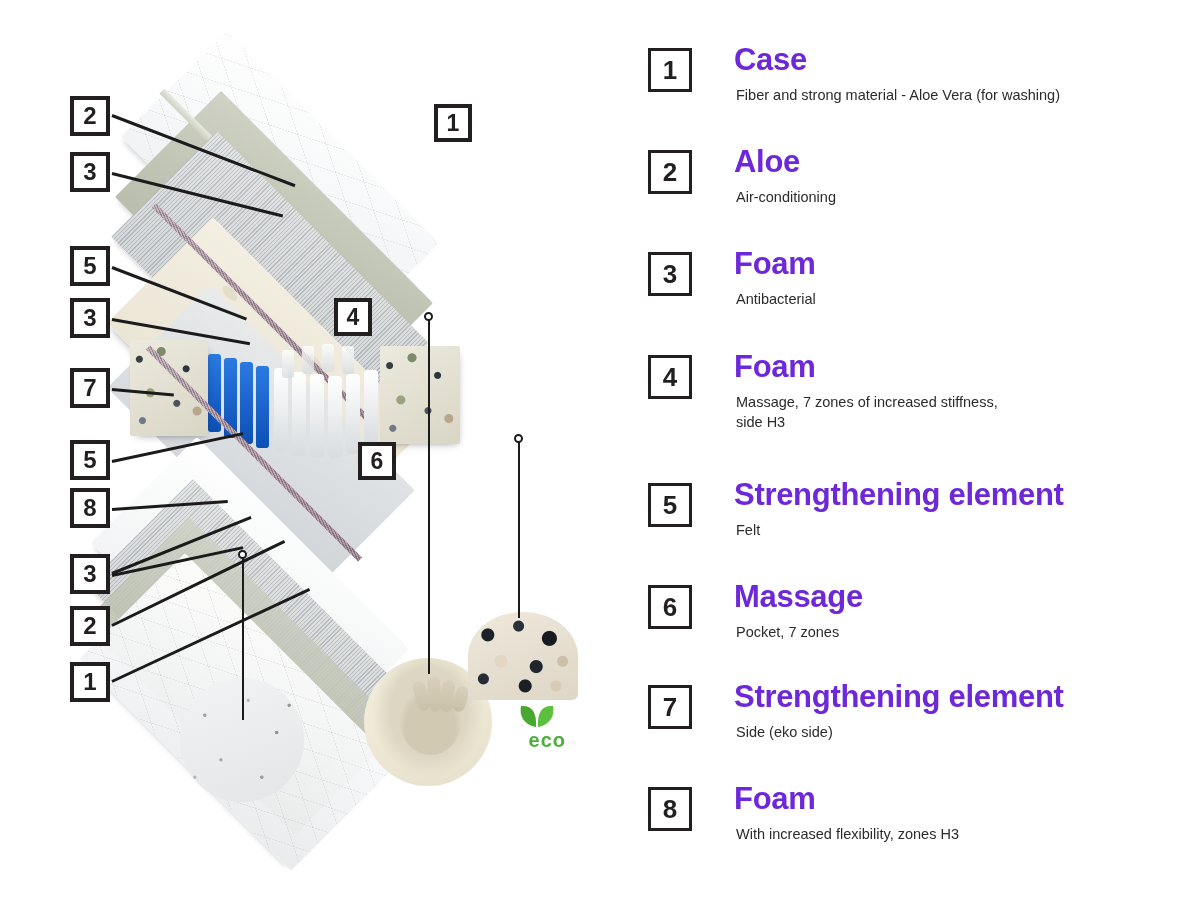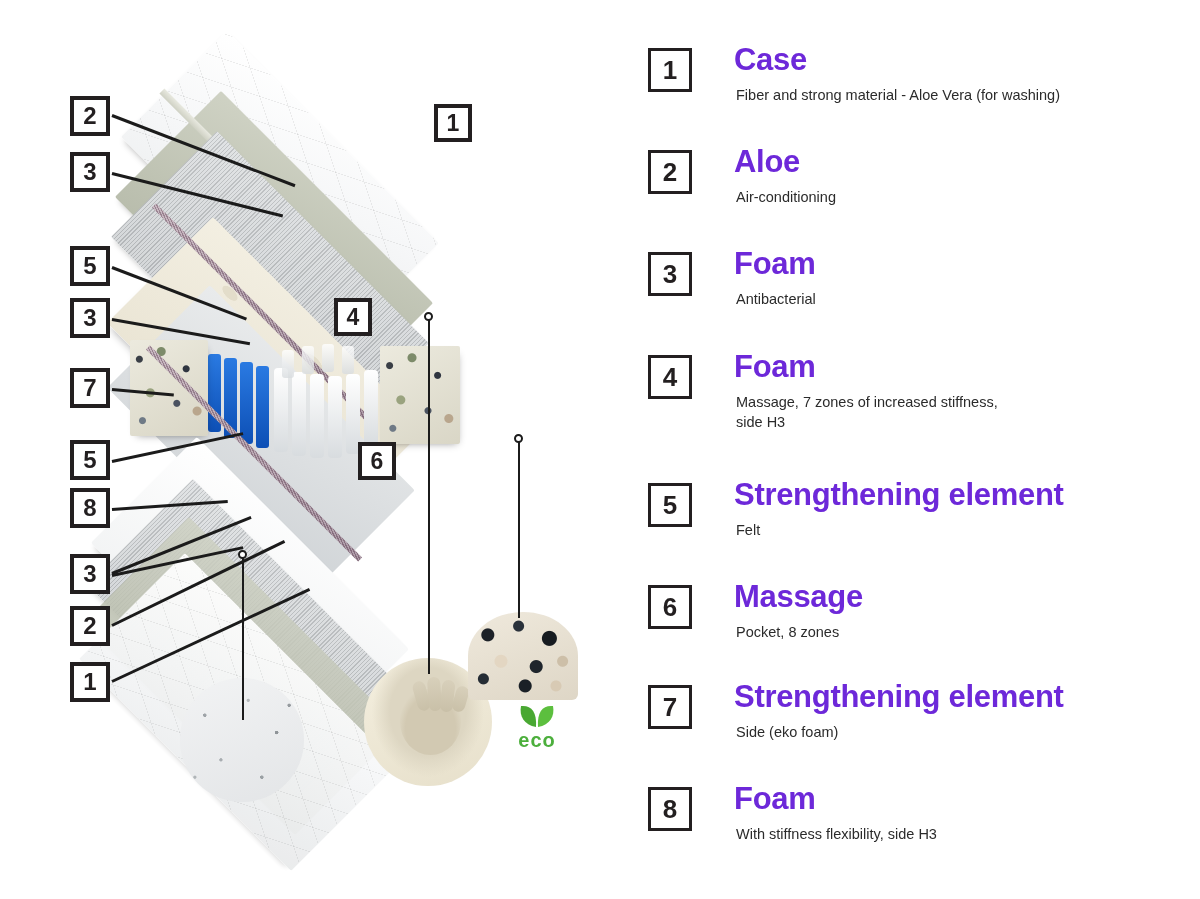--- a/index.html
+++ b/index.html
@@ -283,21 +283,21 @@
 
   <div class="dot" style="left:514px;top:434px;"></div>
   <div class="drop" style="left:518px;top:442px;height:176px;"></div>
   <div class="detail ecocut" style="left:468px;top:612px;width:110px;height:88px;"></div>
 
   <div id="eco-badge" style="left:508px;top:702px;width:58px;">
     <svg width="40" height="26" viewBox="0 0 40 26">
       <path d="M19 25 C 7 23 2 14 4 4 C 14 3 20 9 19 25 Z" fill="#49A832"></path>
       <path d="M21 25 C 33 23 38 14 36 4 C 26 3 20 9 21 25 Z" fill="#5CBF3E"></path>
     </svg>
-    <div class="eco-text" style="color:#4CAF3C;">eco</div>
+    <div class="eco-text" style="color:#4CAF3C;text-align:right;">eco</div>
   </div>
 
   <div id="legend">
 
     <div class="leg-row" style="top:8px;">
       <div class="numbox legend leg-box">1</div>
       <div class="leg-title">Case</div>
       <div class="leg-desc">Fiber and strong material - Aloe Vera (for washing)</div>
     </div>
 
@@ -322,29 +322,29 @@
 
     <div class="leg-row" style="top:443px;">
       <div class="numbox legend leg-box">5</div>
       <div class="leg-title">Strengthening element</div>
       <div class="leg-desc">Felt</div>
     </div>
 
     <div class="leg-row" style="top:545px;">
       <div class="numbox legend leg-box">6</div>
       <div class="leg-title">Massage</div>
-      <div class="leg-desc">Pocket, 8 zones</div>
+      <div class="leg-desc">Pocket, 7 zones</div>
     </div>
 
     <div class="leg-row" style="top:645px;">
       <div class="numbox legend leg-box">7</div>
       <div class="leg-title">Strengthening element</div>
-      <div class="leg-desc">Side (eko foam)</div>
+      <div class="leg-desc">Side (eko side)</div>
     </div>
 
     <div class="leg-row" style="top:747px;">
       <div class="numbox legend leg-box">8</div>
       <div class="leg-title">Foam</div>
-      <div class="leg-desc">With stiffness flexibility, side H3</div>
+      <div class="leg-desc">With increased flexibility, zones H3</div>
     </div>
   </div>
 
 </div>
 
 </body></html>

